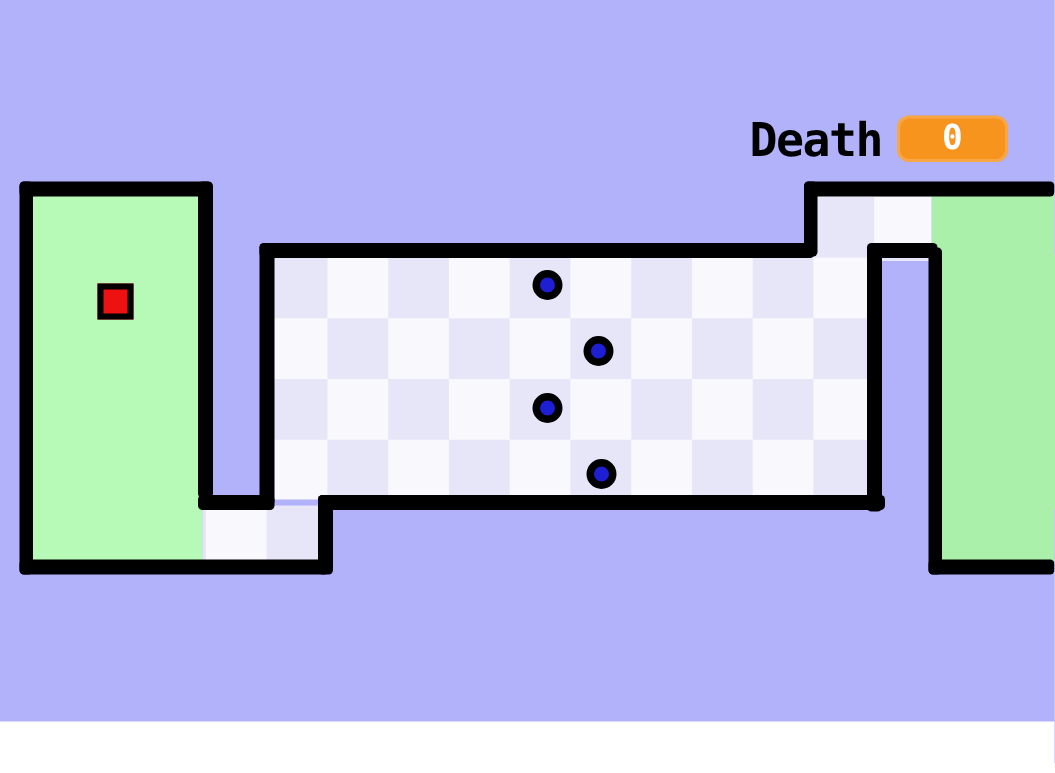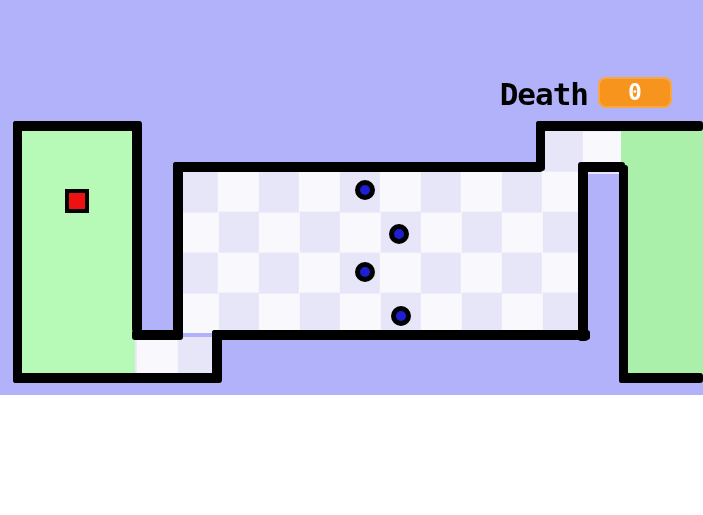--- a/index.html
+++ b/index.html
@@ -1,21 +1,21 @@
 <!DOCTYPE html>
 <html><head>
 <meta charset="utf-8">
 <style>
   html, body { margin: 0; padding: 0; }
   body { font-family: "DejaVu Sans Mono", "Liberation Mono", monospace; }
 
   #stage {
     position: relative;
     width: 703px;
-    height: 395px;
+    height: 481px;
     overflow: hidden;
     background: var(--background);
     text-align: right;
   }
 
   .floor, .wall, .enemy, .player { position: absolute; box-sizing: border-box; }
 
   .wall {
     background: var(--wall);
     border-radius: 3px;

